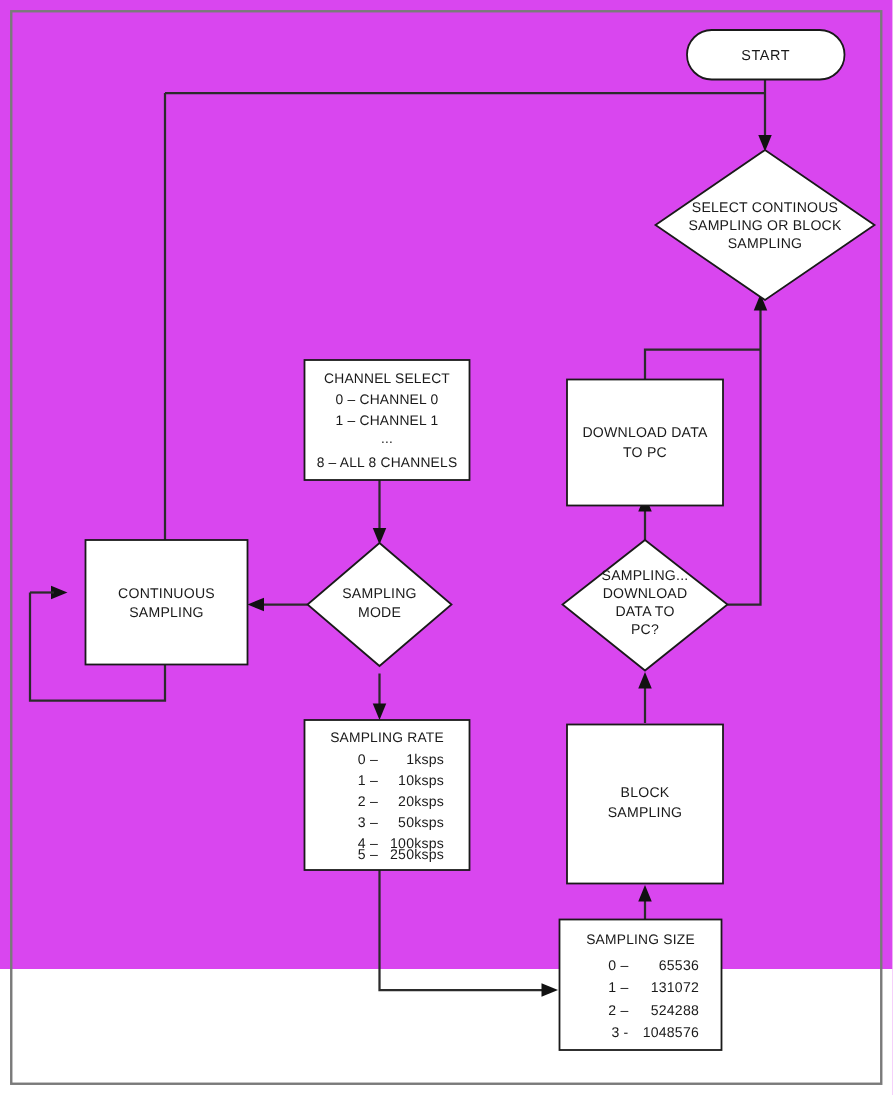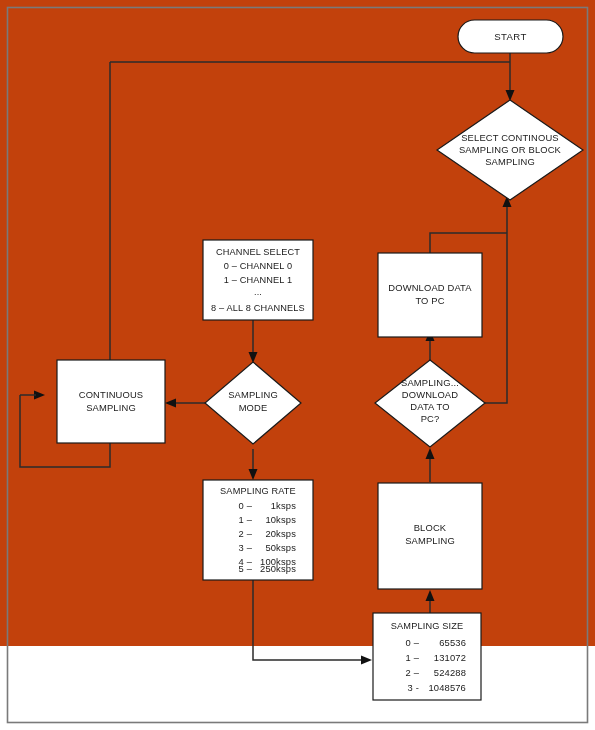--- a/index.html
+++ b/index.html
@@ -10,21 +10,21 @@
   body {
     width: 595px;
     height: 730px;
     font-family: "Liberation Sans", sans-serif;
     overflow: hidden;
   }
   #canvas {
     position: relative;
     width: 595px;
     height: 646px;
-    background: #c2410c;
+    background: #d946ef;
   }
   svg#flow {
     display: block;
     width: 595px;
     height: 730px;
   }
   .shape {
     fill: #ffffff;
     stroke: #1a1a1a;
     stroke-width: 1.2;

